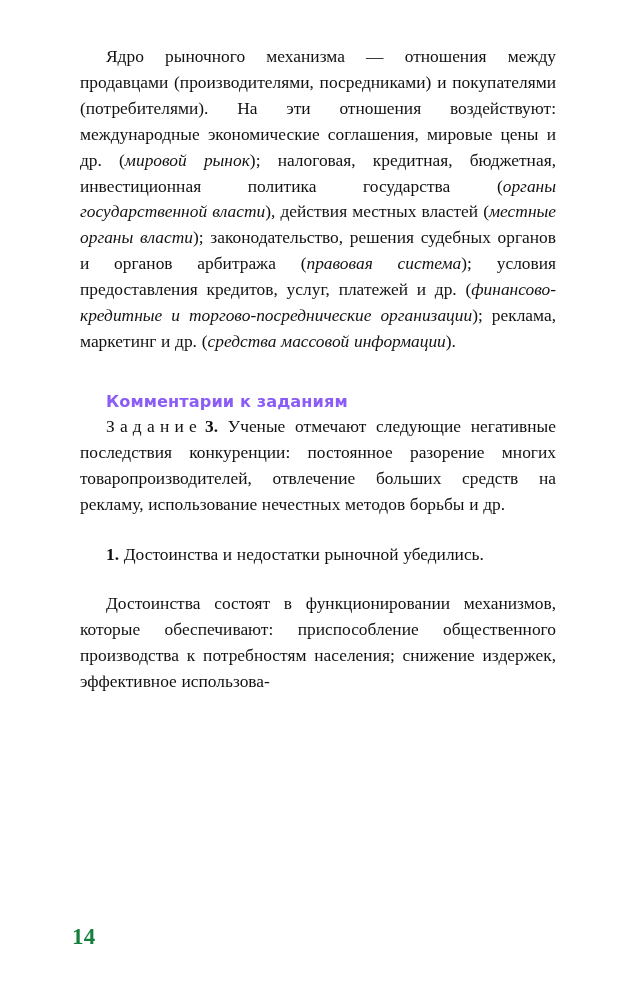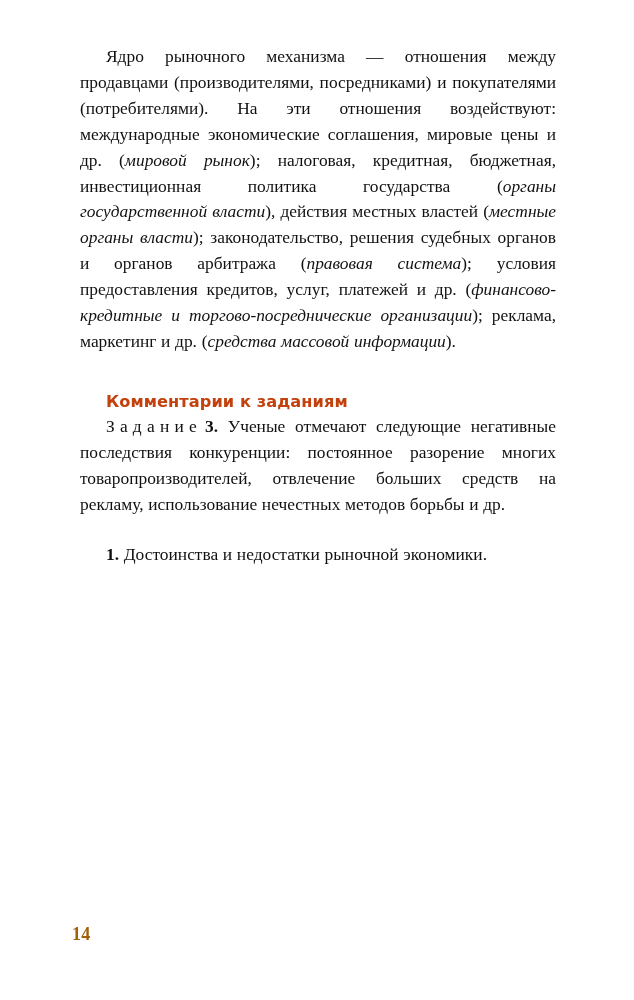--- a/index.html
+++ b/index.html
@@ -69,55 +69,56 @@
   }
 
   
   .heading {
     margin: 0;
     font-family: "DejaVu Sans", "Liberation Sans", sans-serif;
     font-size: 16.2px;
     font-weight: bold;
     line-height: 24px;
     letter-spacing: 0.004em;
-    color: #c2410c;
+    color: #8b5cf6;
     text-align: left;
     padding-left: 26px;
   }
 
   .block-gap-before-heading { margin-top: 35px; }
   .block-gap-after-heading  { margin-top: 17px; }
 
   
   .folio {
     position: absolute;
     left: 72px;
     top: 925px;
-    font-size: 18px;
+    font-size: 23px;
     font-weight: bold;
     line-height: 1;
-    color: #a16207;
+    color: #15803d;
     letter-spacing: 0.01em;
   }
 </style>
 </head>
 <body>
 
 <div class="page">
 
   <div class="text-column">
 
     <p class="para"><span>Ядро рыночного механизма — отношения между продавцами (производителями, посредниками) и покупателями (потребителями). На эти отношения воздействуют: международные экономические соглашения, мировые цены и др. (</span><span class="emph">мировой рынок</span><span>); налоговая, кредитная, бюджетная, инвестиционная политика государства (</span><span class="emph">органы государственной власти</span><span>), действия местных властей (</span><span class="emph">местные органы власти</span><span>); законодательство, решения судебных органов и органов арбитража (</span><span class="emph">правовая система</span><span>); условия предоставления кредитов, услуг, платежей и др. (</span><span class="emph">финансово-кредитные и торгово-посреднические организации</span><span>); реклама, маркетинг и др. (</span><span class="emph">средства массовой информации</span><span>).</span></p>
 
     <h2 class="heading block-gap-before-heading">Комментарии к заданиям</h2>
 
 
     <p class="para"><span class="spaced-label">Задание</span><span class="marker">3.</span>&nbsp;<span>Ученые отмечают следующие негативные последствия конкуренции: постоянное разорение многих товаропроизводителей, отвлечение больших средств на рекламу, использование нечестных методов борьбы и др.</span></p>
 
 
-    <p class="para block-gap-after-heading last-line-loose"><span class="marker">1.</span>&nbsp;<span>Достоинства и недостатки рыночной экономики.</span></p>
+    <p class="para block-gap-after-heading last-line-loose"><span class="marker">1.</span>&nbsp;<span>Достоинства и недостатки рыночной убедились.</span></p>
 
+    <p class="para"><span>Достоинства состоят в функционировании механизмов, которые обеспечивают: приспособление общественного производства к потребностям населения; снижение издержек, эффективное использова-</span></p>
 
   </div>
 
   <div class="folio">14</div>
 
 </div>
 
 </body></html>

